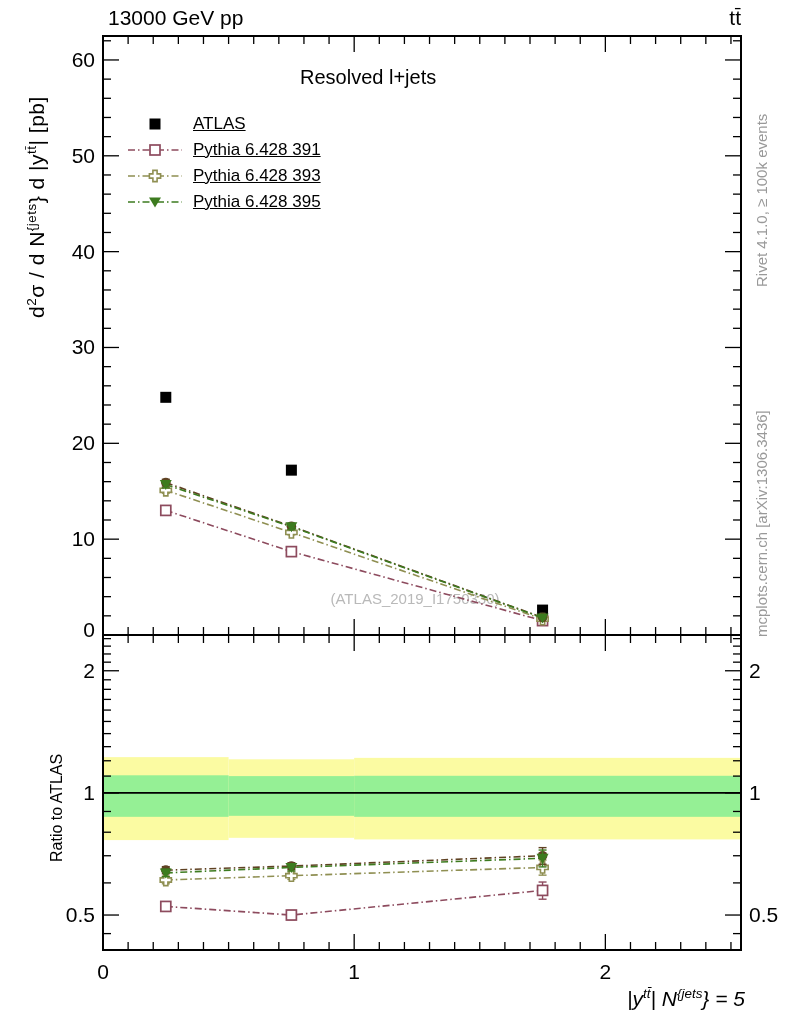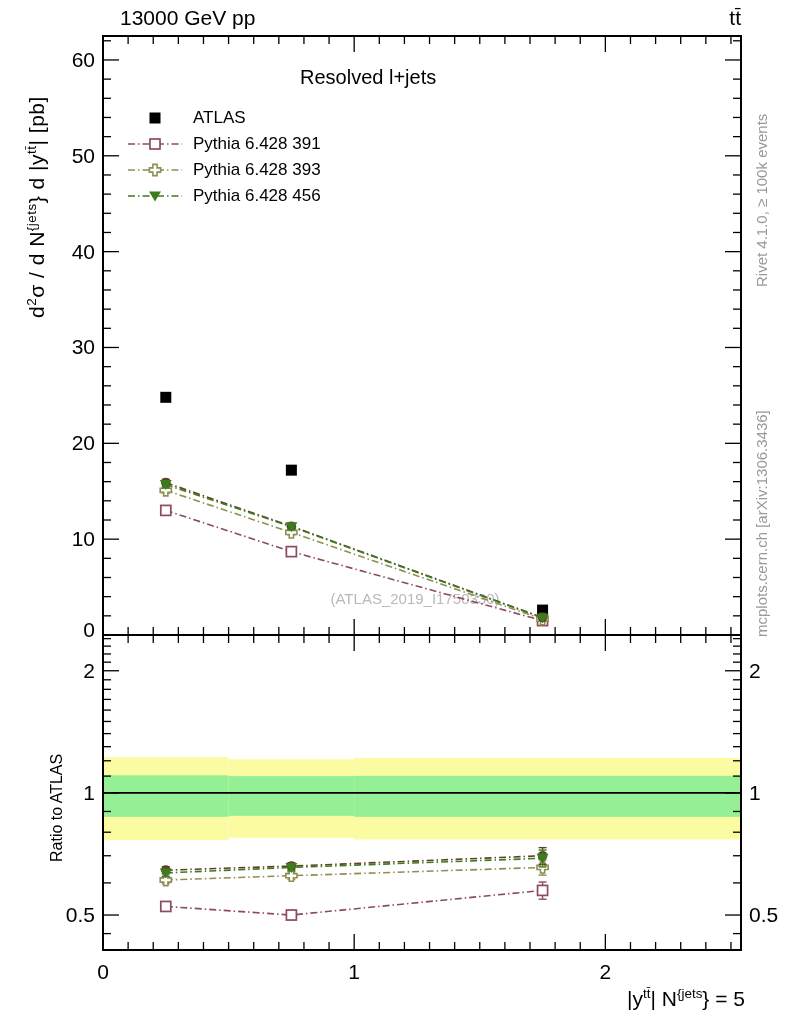--- a/index.html
+++ b/index.html
@@ -10,30 +10,30 @@
   .hdr{font-size:21px;}
   .gray{color:#999;}
   .watermark{color:#b9b9b9;font-size:15px;}
   #panel-title{font-size:20px;}
   #ylabel-main{font-size:21px;letter-spacing:0.5px;}
   #ylabel-ratio{font-size:16px;}
   .sidenote{font-size:15px;}
   #xlabel{font-size:21px;}
   sup{font-size:64%;}
   #legend{position:absolute;left:126px;top:108px;}
-  .leg-row{display:flex;align-items:flex-start;height:26px;}
+  .leg-row{display:flex;align-items:flex-end;height:26px;text-decoration:underline;}
   .leg-row svg{flex:0 0 58px;}
   .leg-label{font-size:17px;margin-left:9px;}
 </style>
 </head>
 <body>
 
 <div id="fig">
 
-  <div class="abs hdr" style="left:120px;top:6px;">13000 GeV pp</div>
+  <div class="abs hdr" style="left:108px;top:6px;">13000 GeV pp</div>
   <div class="abs hdr" style="right:45px;top:6px;">tt̄</div>
 
   <div class="vlabel" id="ylabel-main" style="left:24px;top:318px;"><span>d</span><sup>2</sup><span>σ /  d N</span><sup>{jets</sup><span>} d |y</span><sup>tt̄</sup><span>| [pb]</span></div>
 
   <div class="vlabel" id="ylabel-ratio" style="left:48px;top:862px;">Ratio to ATLAS</div>
 
   <div class="vlabel sidenote gray" style="left:753px;top:287px;">Rivet 4.1.0, ≥ 100k events</div>
   <div class="vlabel sidenote gray" style="left:753px;top:637px;">mcplots.cern.ch [arXiv:1306.3436]</div>
 
   <div class="abs" id="panel-title" style="left:300px;top:66px;width:250px;">Resolved l+jets</div>
@@ -59,21 +59,21 @@
           <line x1="2" y1="10" x2="56" y2="10" stroke="#8f8f52" stroke-width="1.6" stroke-dasharray="7 3 1.5 3"></line>
           <polygon points="26.9,4.4 31.1,4.4 31.1,7.9 34.6,7.9 34.6,12.1 31.1,12.1 31.1,15.6 26.9,15.6 26.9,12.1 23.4,12.1 23.4,7.9 26.9,7.9" fill="#fff" stroke="#8f8f52" stroke-width="1.6"></polygon>
         </svg>
         <span class="leg-label">Pythia 6.428 393</span>
       </div>
       <div class="leg-row">
         <svg width="58" height="20">
           <line x1="2" y1="10" x2="56" y2="10" stroke="#3d7b1f" stroke-width="1.6" stroke-dasharray="7 3 1.5 3"></line>
           <polygon points="23,5.5 35,5.5 29,15.5" fill="#3d7b1f"></polygon>
         </svg>
-        <span class="leg-label">Pythia 6.428 456</span>
+        <span class="leg-label">Pythia 6.428 395</span>
       </div>
     </div>
 
   <svg id="plot-svg" width="786" height="1024" style="position:absolute;left:0;top:0;">
       <g>
         <rect x="103" y="757.1362948013505" width="125.59055118110234" height="82.96109000675392" fill="#fbfba2"></rect>
         <rect x="228.59055118110234" y="759.3072310116046" width="125.59055118110234" height="78.50173946547125" fill="#fbfba2"></rect>
         <rect x="354.1811023622047" y="757.856972398293" width="386.8188976377953" height="81.55076210939035" fill="#fbfba2"></rect>
         <rect x="103" y="775.3022829729273" width="125.59055118110234" height="41.525462151809165" fill="#95f095"></rect>
         <rect x="228.59055118110234" y="776.101401924551" width="125.59055118110234" height="39.72002734782757" fill="#95f095"></rect>
@@ -424,14 +424,14 @@
         <line x1="538.5669291338583" y1="616.98208" x2="546.5669291338583" y2="616.98208" stroke="#3d7b1f" stroke-width="1.4"></line>
         <line x1="538.5669291338583" y1="618.89888" x2="546.5669291338583" y2="618.89888" stroke="#3d7b1f" stroke-width="1.4"></line>
         <polygon points="536.5669291338583,613.44048 548.5669291338583,613.44048 542.5669291338583,623.44048" fill="#3d7b1f"></polygon>
         <line x1="542.5669291338583" y1="850.0471082182421" x2="542.5669291338583" y2="866.9144085893134" stroke="#3d7b1f" stroke-width="1.4"></line>
         <line x1="538.5669291338583" y1="850.0471082182421" x2="546.5669291338583" y2="850.0471082182421" stroke="#3d7b1f" stroke-width="1.4"></line>
         <line x1="538.5669291338583" y1="866.9144085893134" x2="546.5669291338583" y2="866.9144085893134" stroke="#3d7b1f" stroke-width="1.4"></line>
         <polygon points="536.5669291338583,853.7790071952828 548.5669291338583,853.7790071952828 542.5669291338583,863.7790071952828" fill="#3d7b1f"></polygon>
       </g>
     </svg>
 
-  <div class="abs" id="xlabel" style="right:41px;top:986px;"><span>|y</span><sup>tt̄</sup><span>| N</span><sup>{jets</sup><span>} = 5</span></div>
+  <div class="abs" id="xlabel" style="right:41px;top:986px;font-style:italic;"><span>|y</span><sup>tt̄</sup><span>| N</span><sup>{jets</sup><span>} = 5</span></div>
 </div>
 
 </body></html>

